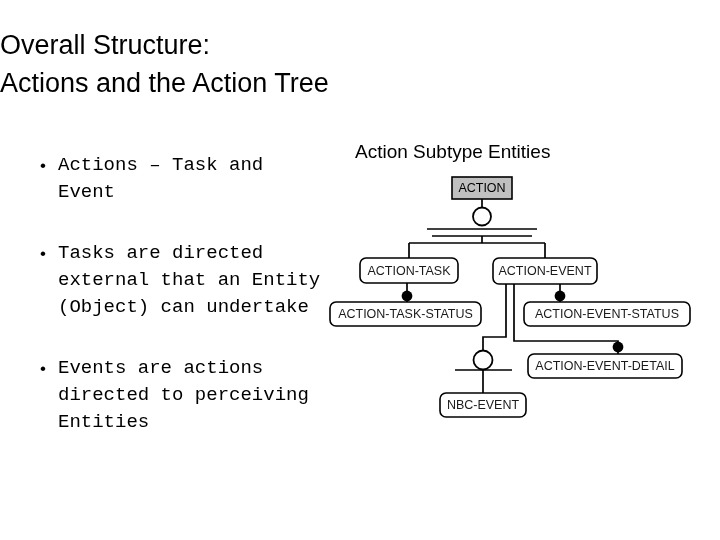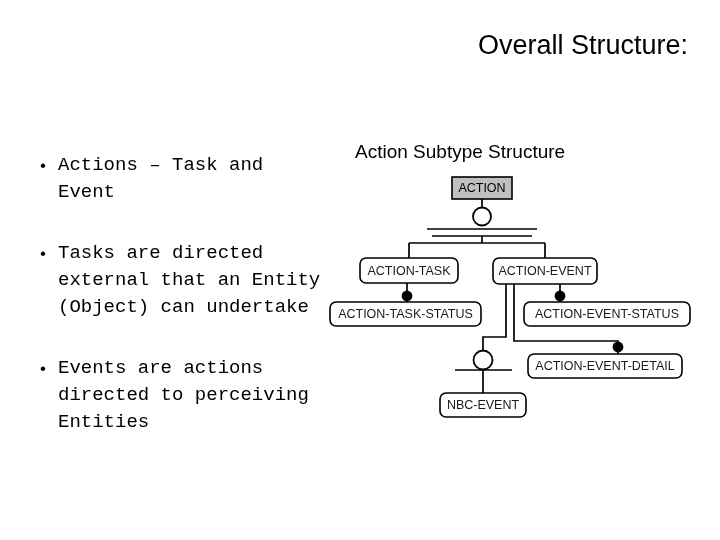--- a/index.html
+++ b/index.html
@@ -15,21 +15,21 @@
     font-family: "Liberation Sans", sans-serif;
     color: #000000;
   }
 
   
   #slide-title {
     position: absolute;
     left: 0;
     top: 26px;
     width: 688px;
-    text-align: right;
+    text-align: left;
     font-size: 27px;
     line-height: 38px;
     font-weight: normal;
     color: #000000;
     letter-spacing: 0px;
   }
   #slide-title .title-line {
     display: block;
     white-space: nowrap;
   }
@@ -110,20 +110,21 @@
   }
   .card-dot {
     fill: #000000;
   }
 </style>
 </head>
 <body>
 
 <div id="slide-title">
   <span class="title-line">Overall Structure:</span>
+  <span class="title-line">Actions and the Action Tree</span>
 </div>
 
 <div id="bullet-list">
 
   <div class="bullet-item">
     <span class="bullet-marker">•</span>
     <span class="bullet-text">Actions – Task and Event</span>
   </div>
 
   <div class="bullet-item">
@@ -131,21 +132,21 @@
     <span class="bullet-text">Tasks are directed external that an Entity (Object) can undertake</span>
   </div>
 
   <div class="bullet-item">
     <span class="bullet-marker">•</span>
     <span class="bullet-text">Events are actions directed to perceiving Entities</span>
   </div>
 
 </div>
 
-<div id="diagram-heading">Action Subtype Structure</div>
+<div id="diagram-heading">Action Subtype Entities</div>
 
 <svg id="diagram" viewBox="0 0 720 540" width="720" height="540" xmlns="http://www.w3.org/2000/svg">
 
   <line class="link" x1="482" y1="199" x2="482" y2="208"></line>
 
   <circle class="subtype-circle" cx="482" cy="216.5" r="9"></circle>
   <line class="link" x1="427" y1="229" x2="537" y2="229"></line>
   <line class="link" x1="432" y1="236" x2="532" y2="236"></line>
   <line class="link" x1="482" y1="236" x2="482" y2="243"></line>
 

